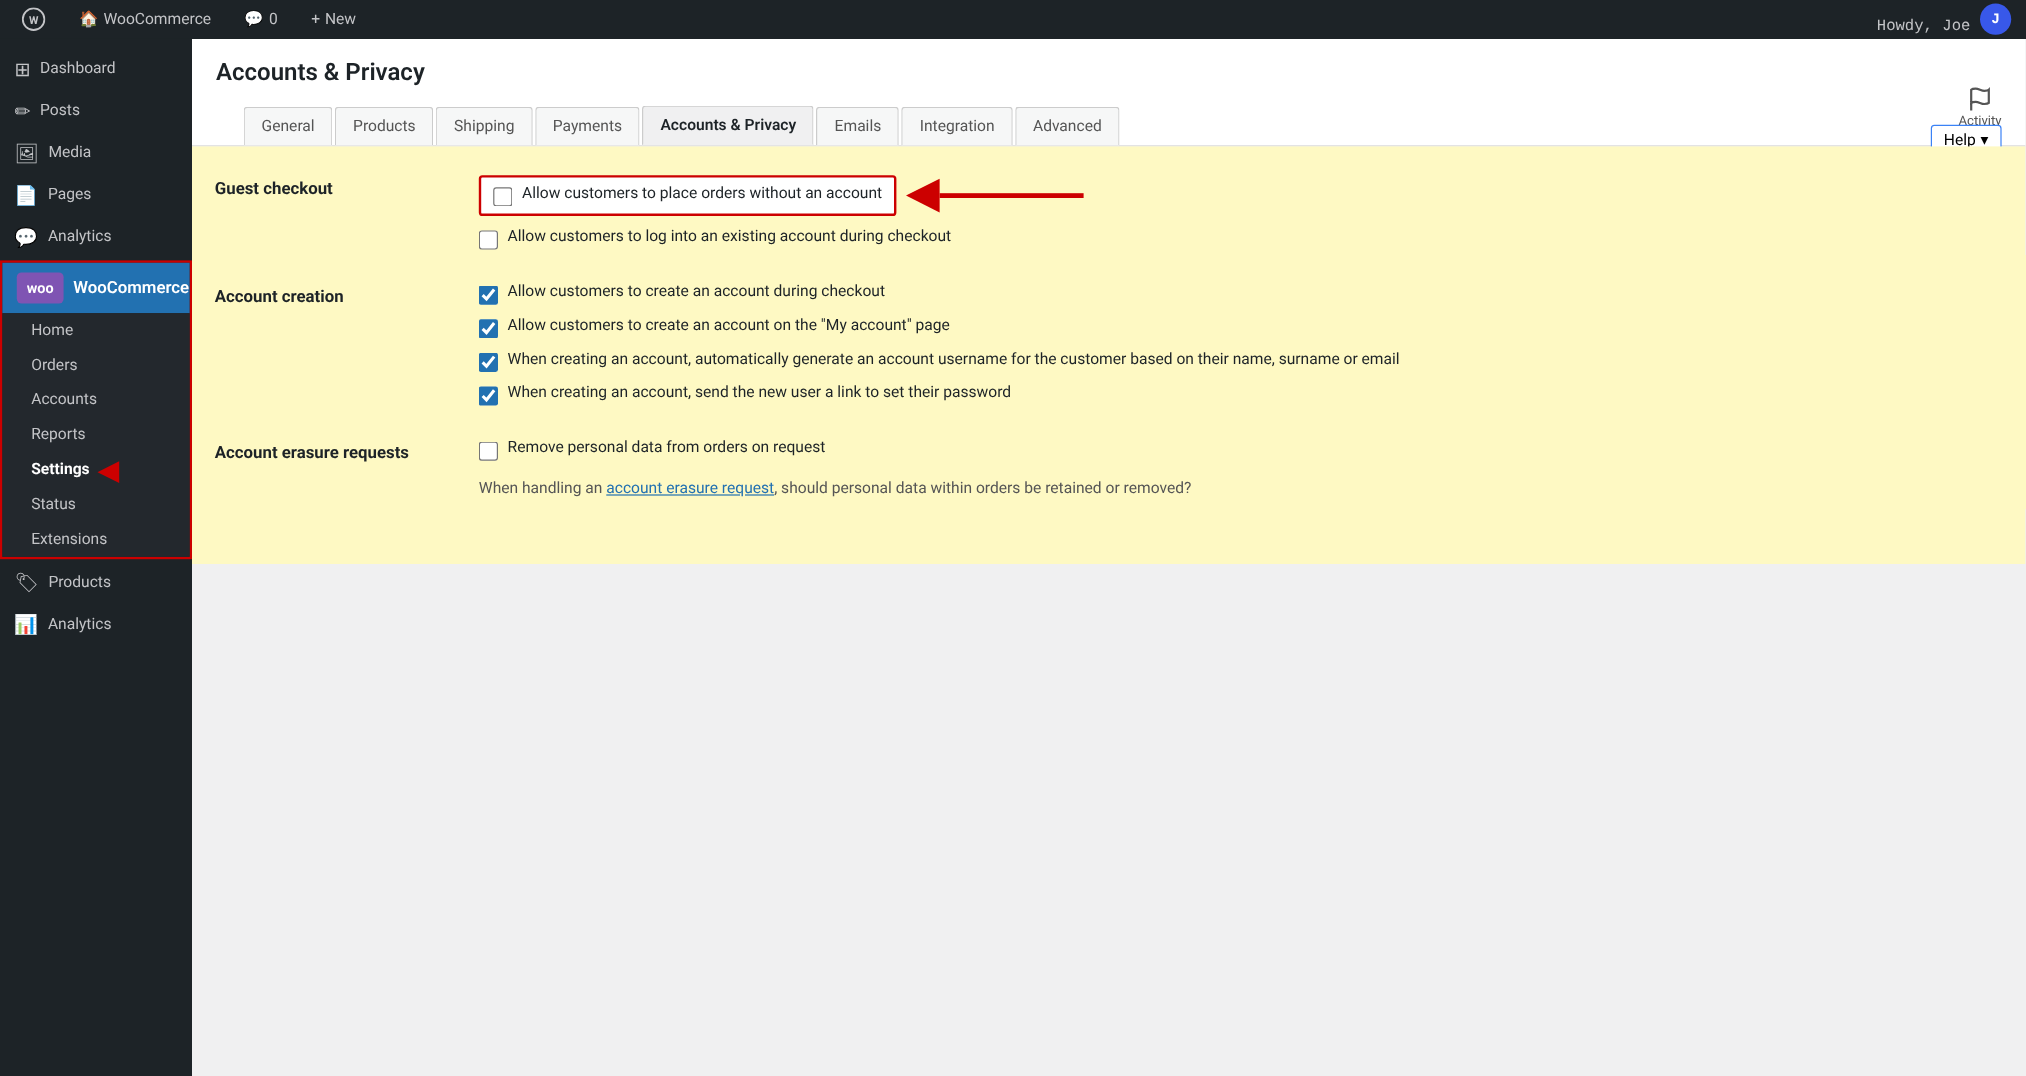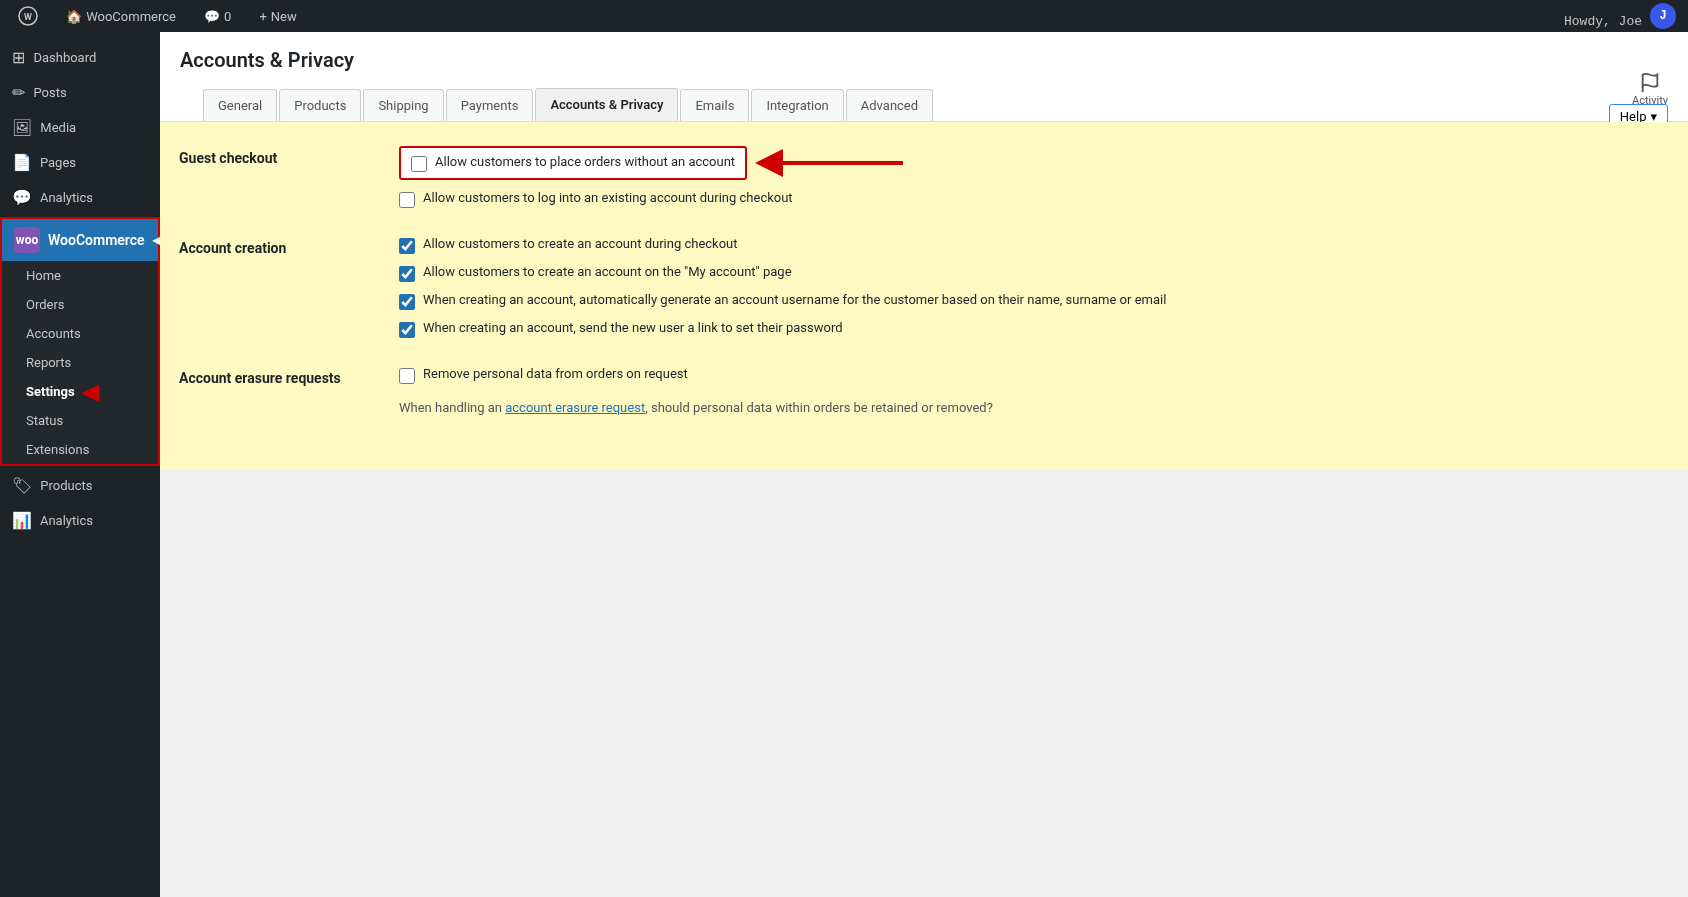--- a/index.html
+++ b/index.html
@@ -61,21 +61,21 @@
     .woo-header {
       display: flex; align-items: center; gap: 8px;
       padding: 8px 12px;
       background: #2271b1;
       color: #fff;
       font-size: 14px;
       font-weight: 600;
       cursor: pointer;
     }
     .woo-icon {
-      width: 26px; height: 26px; background: #7f54b3;
+      width: 39px; height: 26px; background: #7f54b3;
       border-radius: 4px;
       display: flex; align-items: center; justify-content: center;
       color: #fff; font-weight: bold; font-size: 12px;
       flex-shrink: 0;
     }
     .woo-submenu { background: #23282d; }
     .woo-submenu .sidebar-menu-item { color: #c3c4c7; }
     .woo-submenu .sidebar-menu-item.active { color: #fff; background: transparent; font-weight: bold; }
 
     

